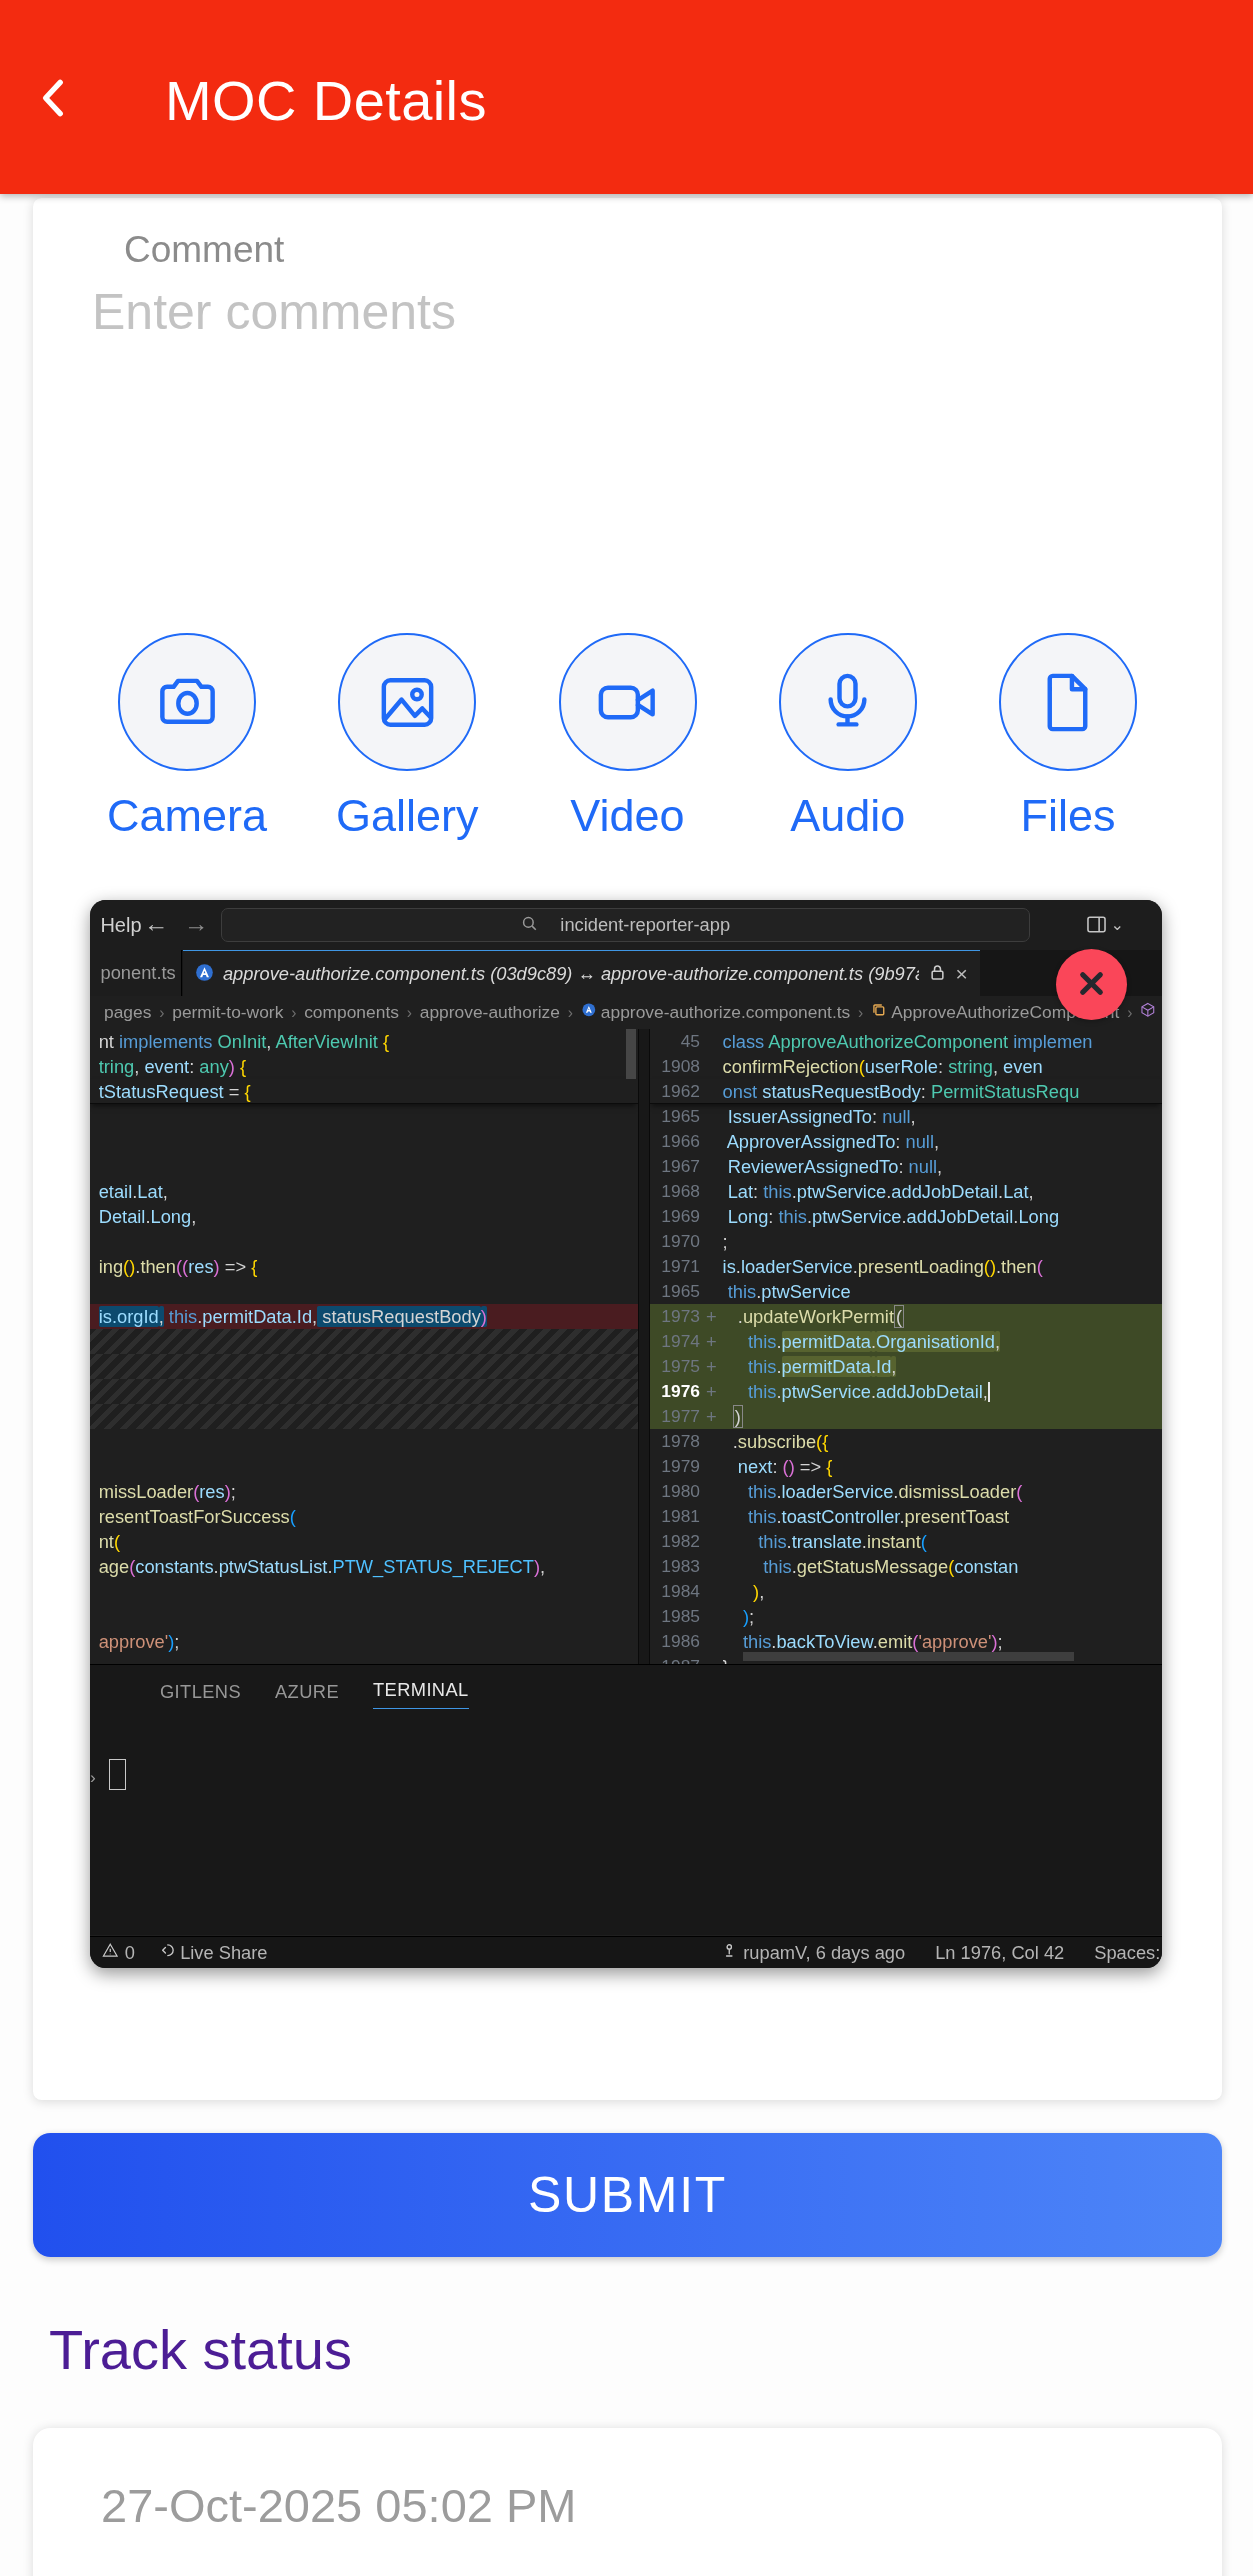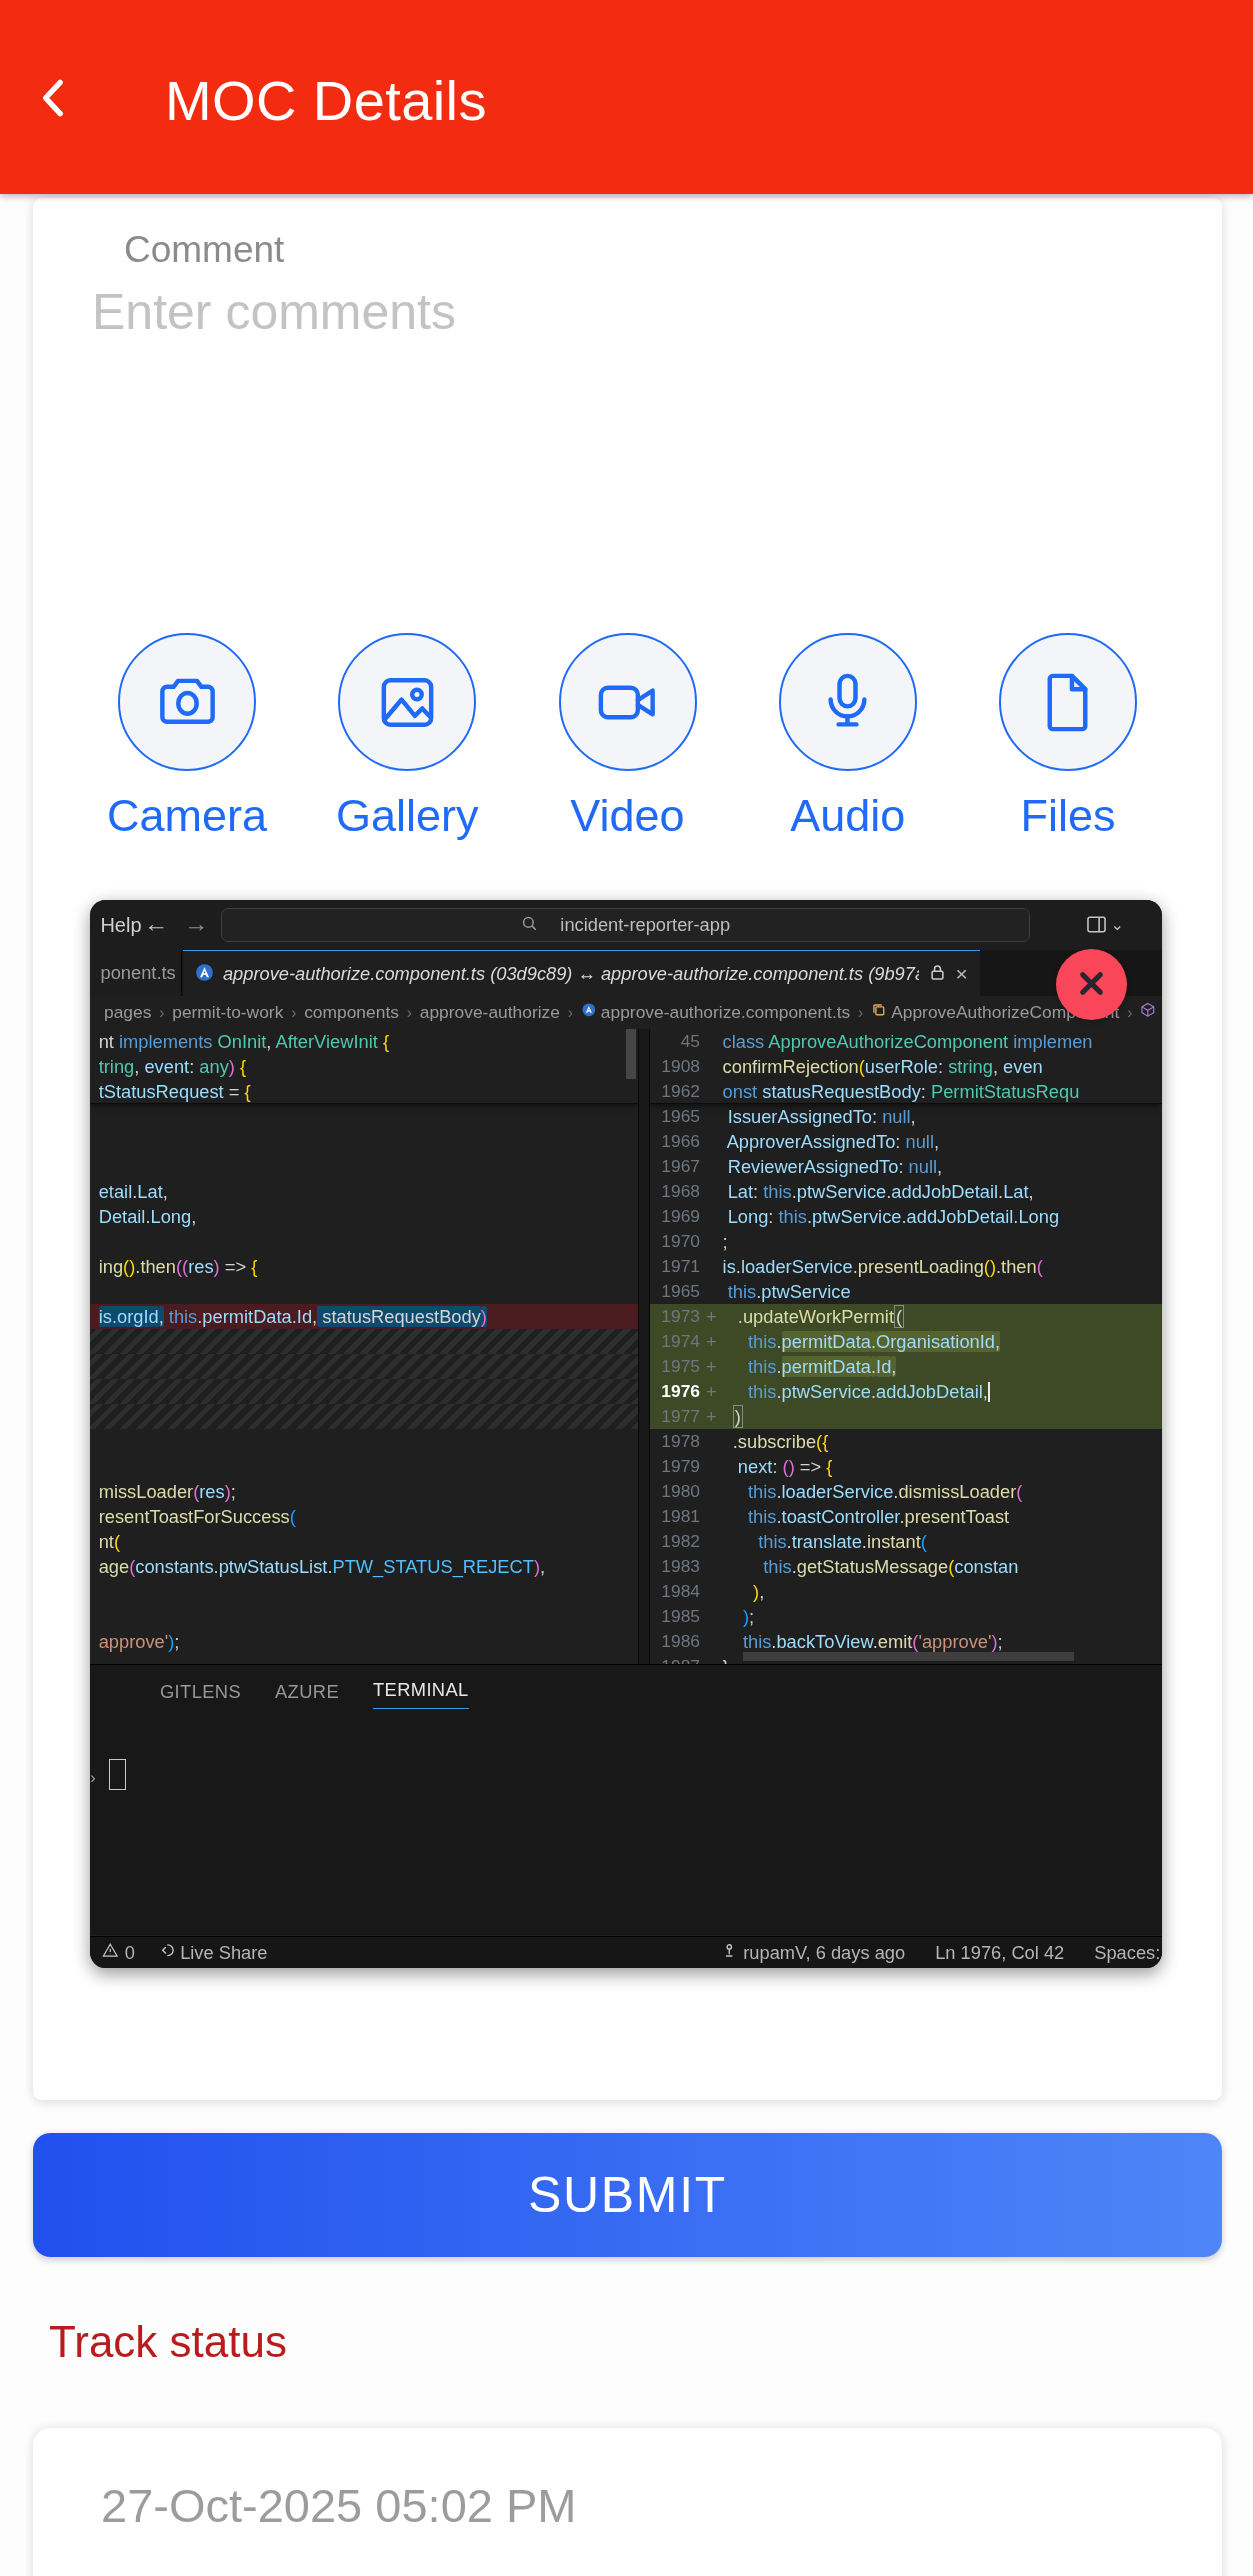--- a/index.html
+++ b/index.html
@@ -93,21 +93,21 @@
   .sbar-item{display:flex;align-items:center;gap:6.1px;}
   .sbar svg{width:16.5px;height:16.5px;}
   
   .close-x{position:absolute;left:1056px;top:949px;width:71px;height:71px;border-radius:50%;background:#FA4659;
            z-index:10;display:flex;align-items:center;justify-content:center;box-shadow:0 1.7px 5.2px rgba(0,0,0,.25);cursor:pointer;}
   .close-x svg{width:35px;height:35px;}
   
   .submit-btn{position:absolute;left:33px;top:2133px;width:1189px;height:124px;border:none;border-radius:17.4px;
               background:linear-gradient(90deg,#2150ee,#4e86f8);color:#ffffff;font-size:50px;letter-spacing:1.7px;
               font-family:"Liberation Sans",sans-serif;cursor:pointer;box-shadow:0 2.6px 7px rgba(0,0,0,.2);}
-  .track-heading{position:absolute;left:49px;top:2317px;font-size:44px;color:#b91c1c;font-weight:500;}
+  .track-heading{position:absolute;left:49px;top:2317px;font-size:56px;color:#4c1d95;font-weight:500;}
   .card2{left:33px;top:2428px;width:1189px;height:174px;border-radius:17.4px 17.4px 0 0;}
   .track-date{position:absolute;left:68px;top:50px;font-size:47px;color:#9c9c9c;}
 </style>
 </head>
 <body>
 
 <div class="screen">
 
   <div class="appbar">
     <div class="back-btn">

